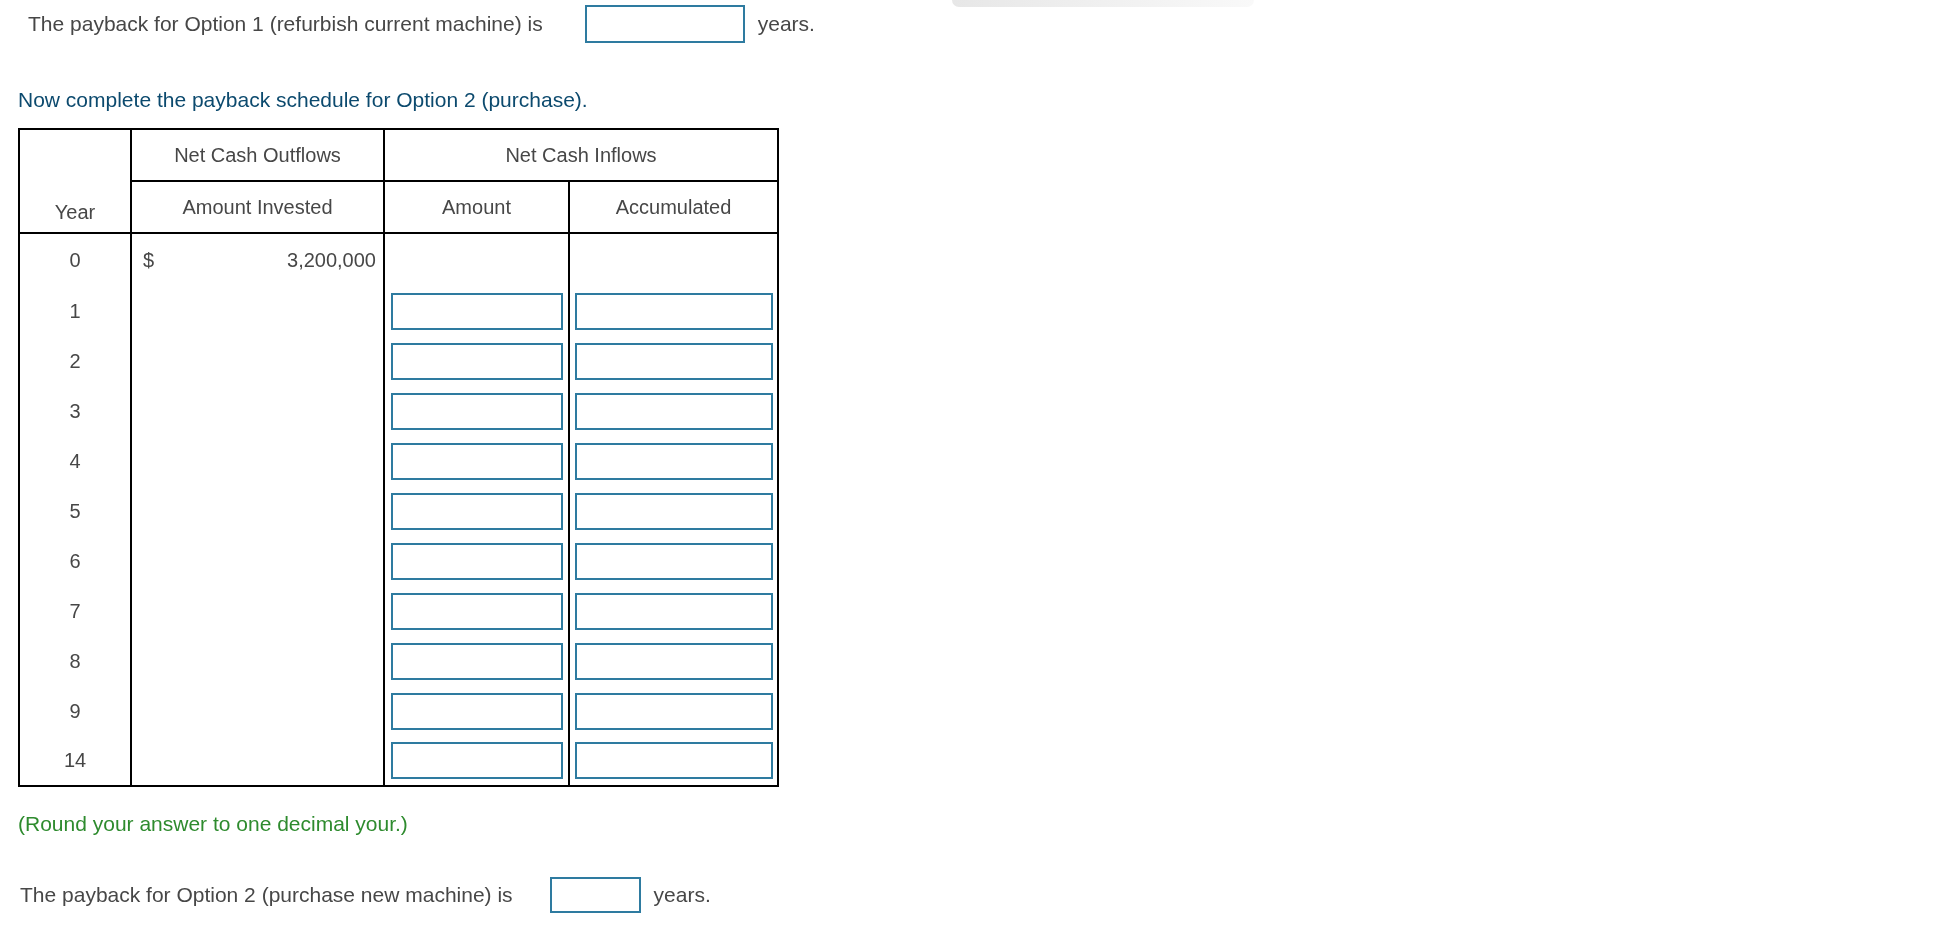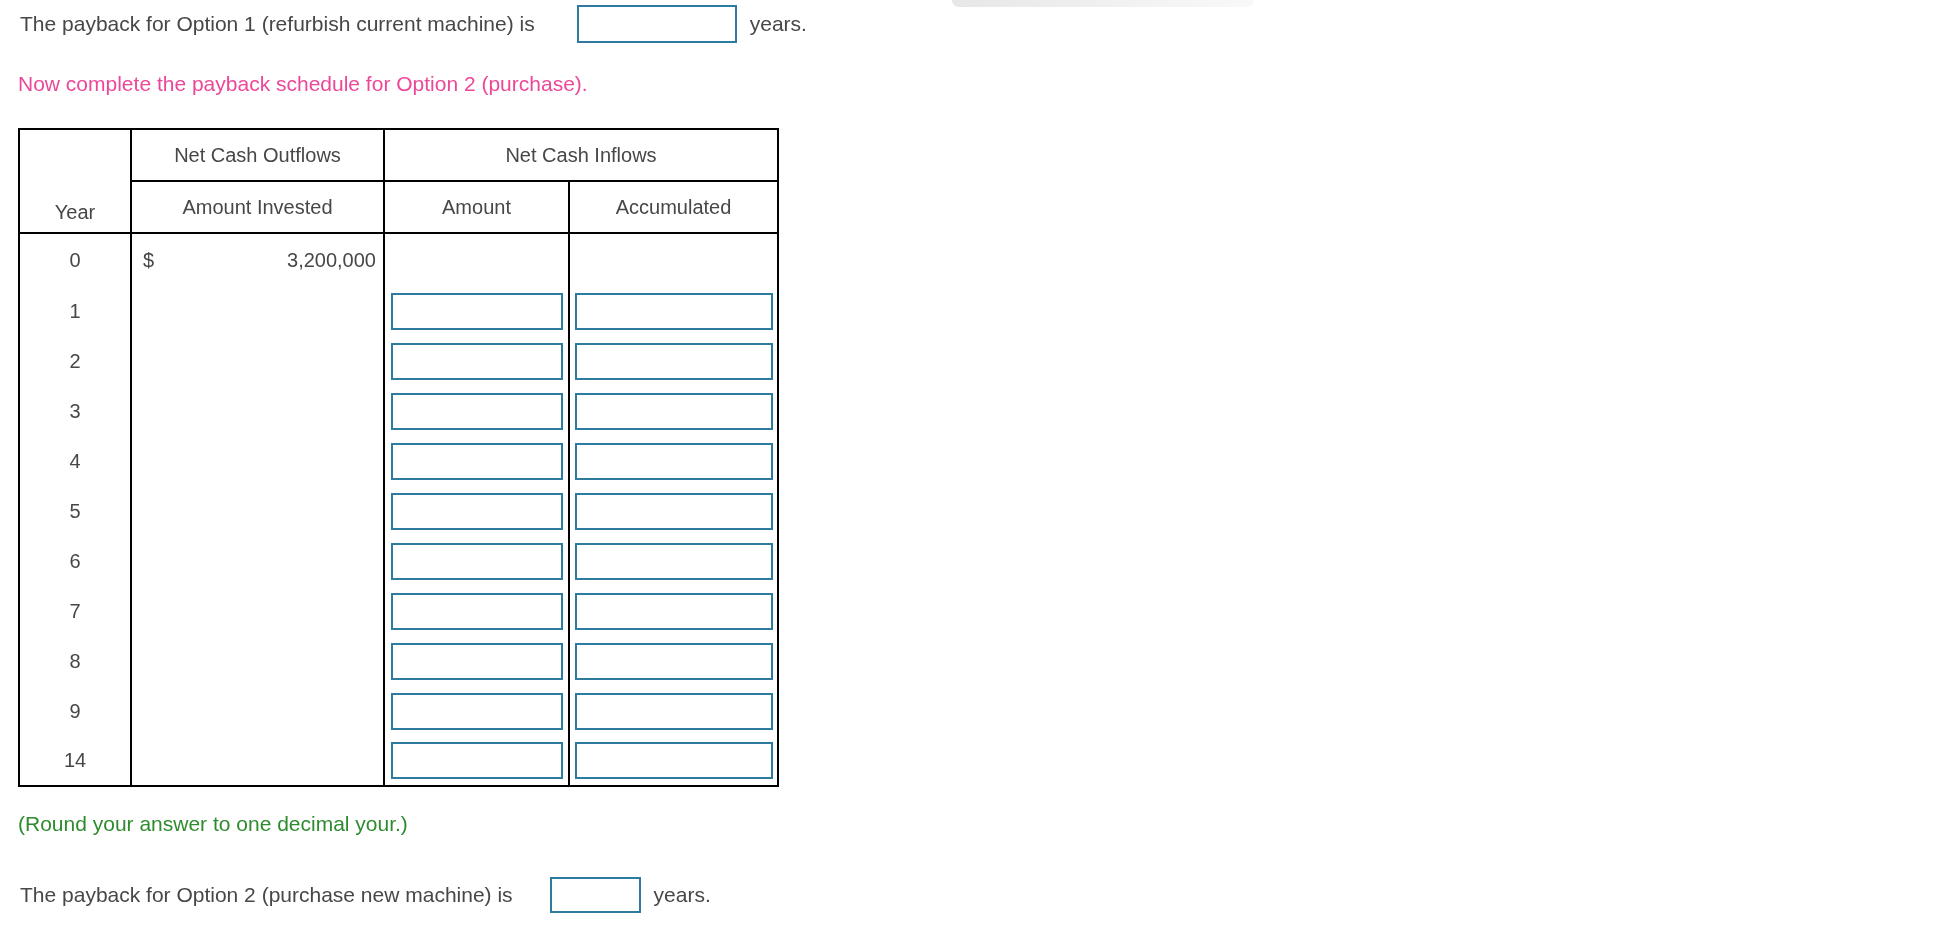--- a/index.html
+++ b/index.html
@@ -29,21 +29,21 @@
 
   
   .line {
     position: absolute;
     display: flex;
     align-items: center;
     font-size: 21px;
     color: var(--body-text, #474747);
     white-space: nowrap;
   }
-  #option1-line { left: 20px; top: 5px; height: 38px; }
+  #option1-line { left: 28px; top: 5px; height: 38px; }
   #option2-line { left: 20px; top: 877px; height: 36px; }
 
   .answer-input {
     box-sizing: border-box;
     border: 2px solid var(--input-border, #2e7ba0);
     background: #ffffff;
     font-family: "Liberation Sans", sans-serif;
     font-size: 19px;
     color: #333;
     padding: 0 6px;
@@ -54,23 +54,23 @@
     margin-left: 42px; margin-right: 13px;
   }
   #option2-line .answer-input {
     width: 91px; height: 36px;
     margin-left: 37px; margin-right: 13px;
   }
 
   .instruction {
     position: absolute;
     left: 18px;
-    top: 72px;
+    top: 88px;
     font-size: 21px;
-    color: #ec4899;
+    color: #0c4a6e;
     white-space: nowrap;
   }
 
   .round-note {
     position: absolute;
     left: 18px;
     top: 812px;
     font-size: 21px;
     color: var(--note-green, #2e8b2e);
     white-space: nowrap;

